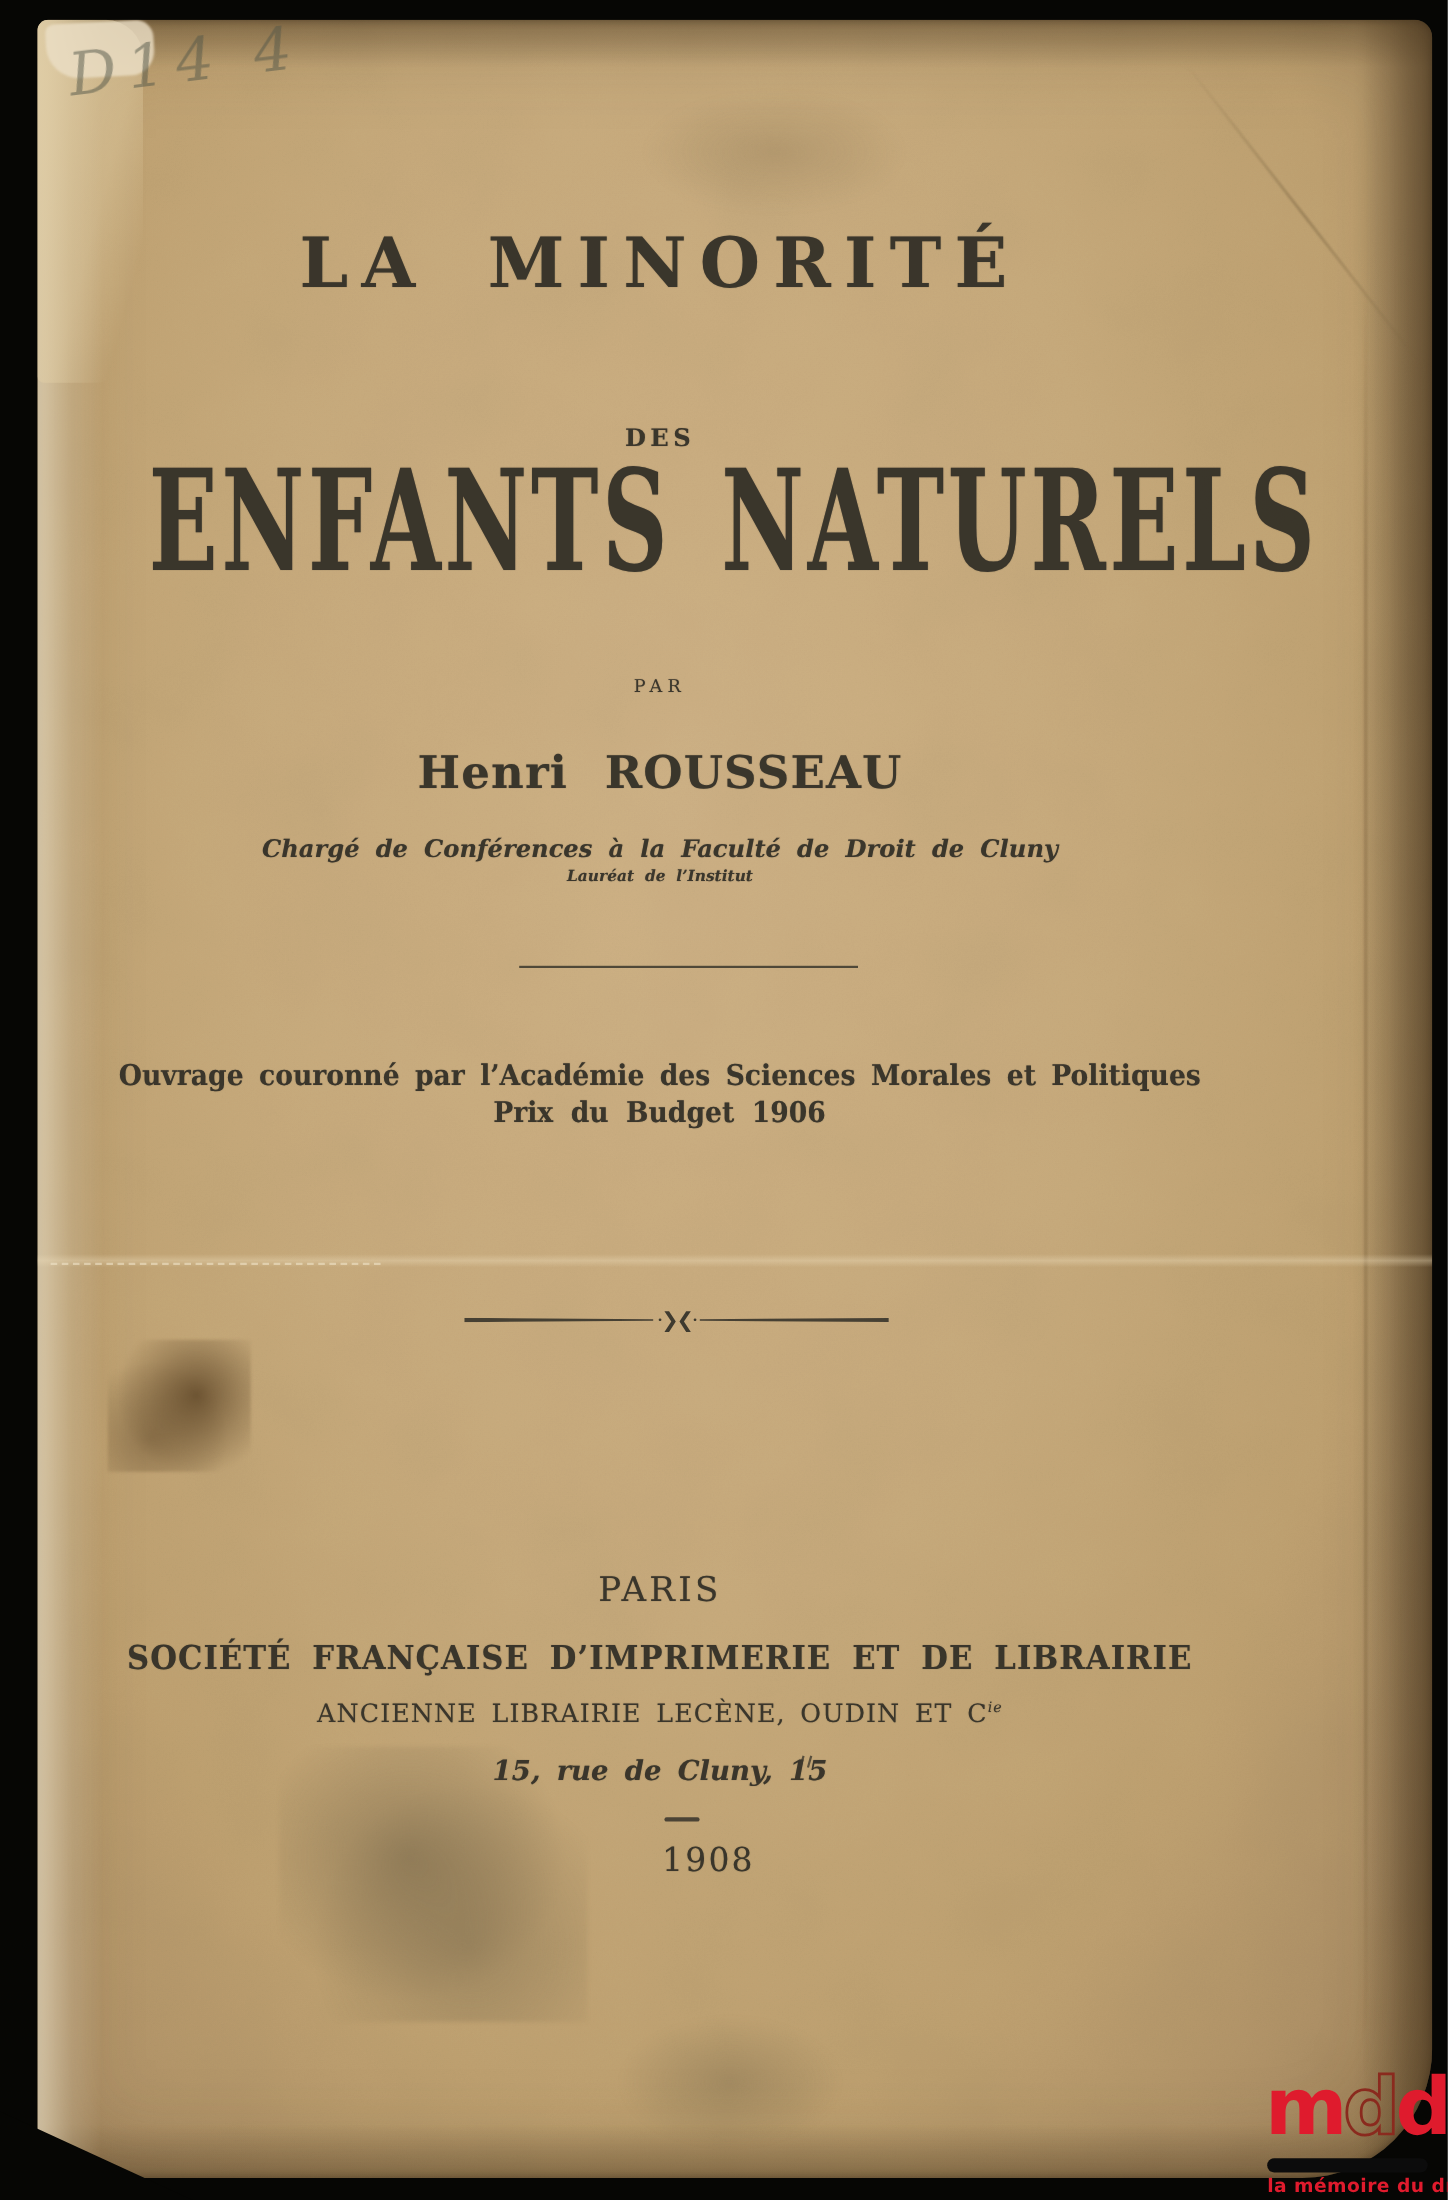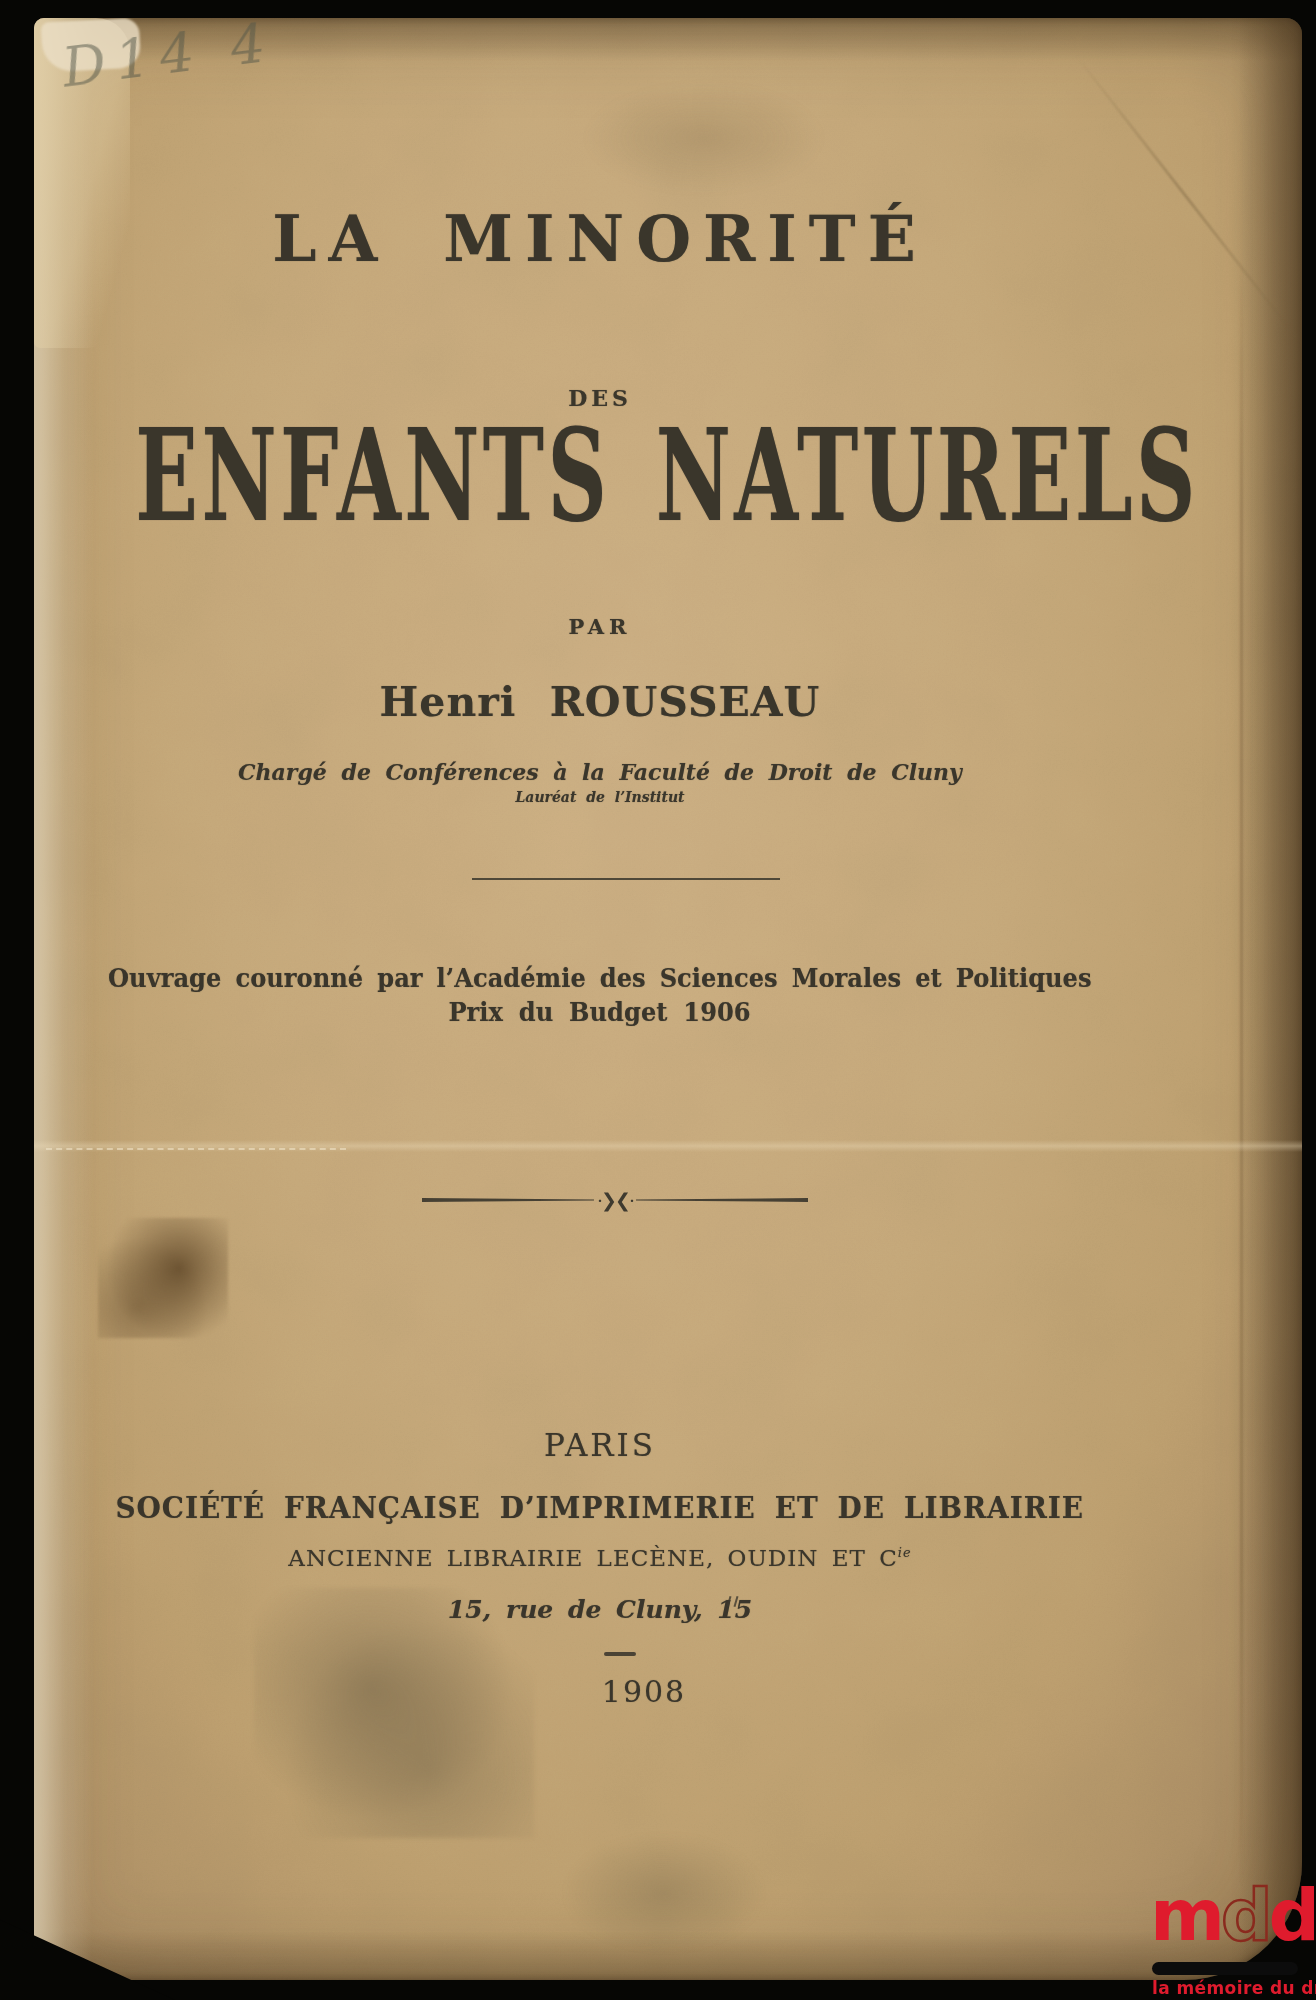--- a/index.html
+++ b/index.html
@@ -61,21 +61,21 @@
     background:radial-gradient(ellipse at 50% 50%, rgba(110,92,60,.22), rgba(110,92,60,0) 65%);}
 
   
   .print{left:0;top:0;width:100%;height:100%;}
   .line{left:0;width:1132px;text-align:center;
     color:rgba(52,49,40,.92);text-shadow:0 0 1px rgba(52,49,40,.5);white-space:nowrap;}
   .t1{top:184px;font-size:63px;letter-spacing:12px;word-spacing:20px;font-weight:bold;}
   .t2{top:367px;font-size:22px;letter-spacing:4px;font-weight:bold;}
   .t3{top:391px;font-size:98px;font-weight:bold;line-height:1.15;}
   .t3 .stretch{position:static;display:inline-block;transform:scale(.84,1.3);transform-origin:50% 18%;letter-spacing:4px;word-spacing:16px;}
-  .byline-label{top:596px;font-size:21px;letter-spacing:5px;font-weight:bold;}
+  .byline-label{top:596px;font-size:16px;letter-spacing:5px;font-weight:normal;}
   .author{top:660px;font-size:41px;font-weight:bold;word-spacing:18px;letter-spacing:1px;}
   .cred1{top:741px;font-size:22px;font-style:italic;font-weight:bold;word-spacing:7px;}
   .cred2{top:771px;font-size:14px;font-style:italic;font-weight:bold;word-spacing:5px;}
   .rule1{left:438px;top:860px;width:308px;height:2px;background:rgba(58,54,44,.85);}
   .award1{top:945px;font-size:26px;font-weight:bold;word-spacing:6px;}
   .award1 .stretch,.award2 .stretch,.pub .stretch{position:static;display:inline-block;transform:scaleX(.93);transform-origin:center;}
   .award2{top:979px;font-size:26px;font-weight:bold;word-spacing:8px;}
   .divider{left:388px;top:1172px;width:386px;height:20px;display:flex;align-items:center;}
   .divider .seg{position:static;display:block;height:5px;background:rgba(55,52,43,.9);flex:1;}
   .divider .seg.l{clip-path:polygon(0 10%,100% 38%,100% 62%,0 90%);}

